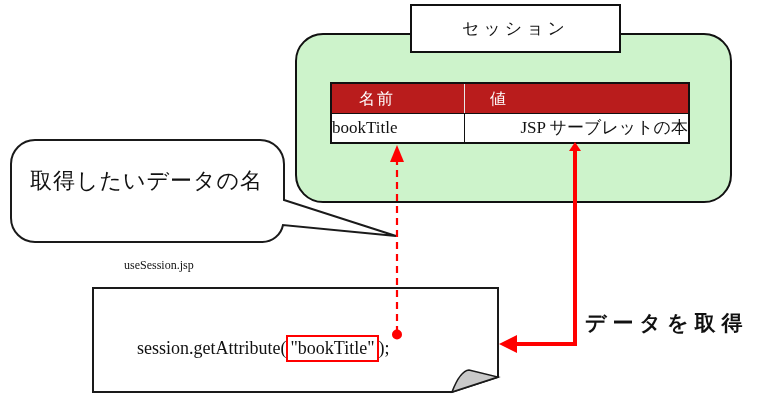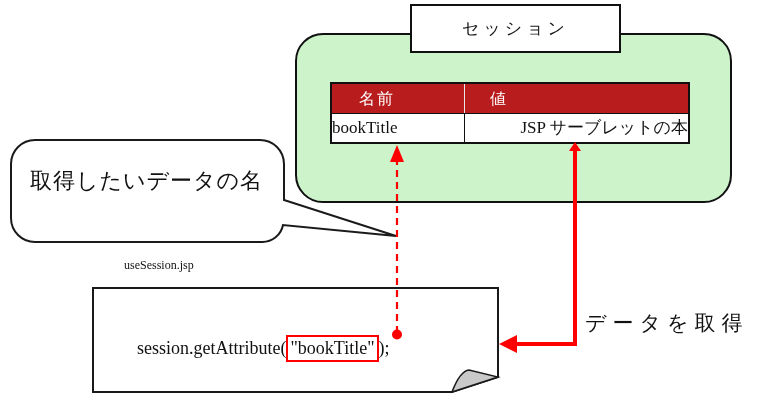--- a/index.html
+++ b/index.html
@@ -40,21 +40,21 @@
   
   .arrows{left:0;top:0;z-index:6;pointer-events:none;}
 
   
   .callout-text{
     left:30px;top:153px;z-index:4;font-size:22px;line-height:31px;letter-spacing:1px;white-space:nowrap;margin-top:12px;
   }
   .file-label{left:124px;top:258px;z-index:4;font-size:12px;}
   .code-line{left:137px;top:338px;z-index:4;font-size:18px;white-space:nowrap;}
   .code-highlight{border:2px solid #f00;padding:1px 2px 2px 2px;}
-  .arrow-label{left:585px;top:309px;z-index:4;font-size:21px;letter-spacing:6px;white-space:nowrap;}
+  .arrow-label{left:585px;top:309px;z-index:4;font-size:21px;letter-spacing:6px;white-space:nowrap;font-weight:bold;}
 </style>
 </head>
 <body>
 
 <div class="canvas">
 
   <div class="abs green-panel"></div>
 
   <div class="abs session-title">
     <span>セッション</span>

